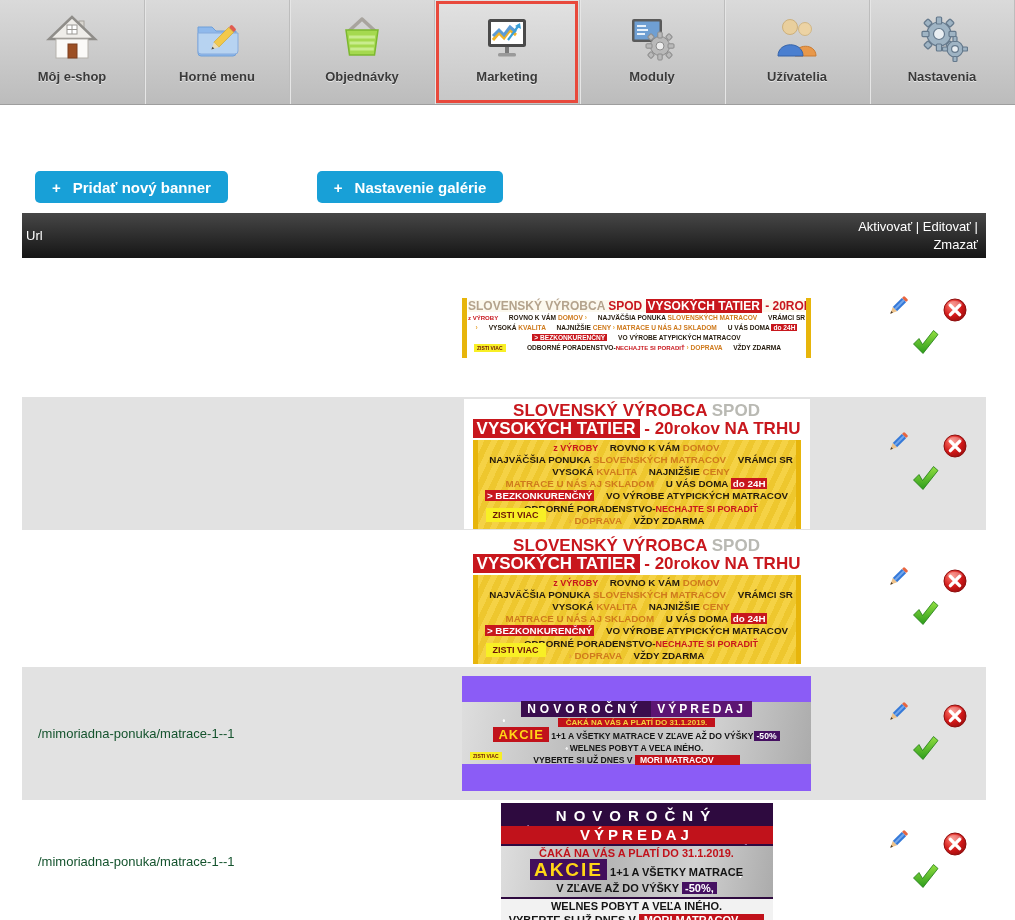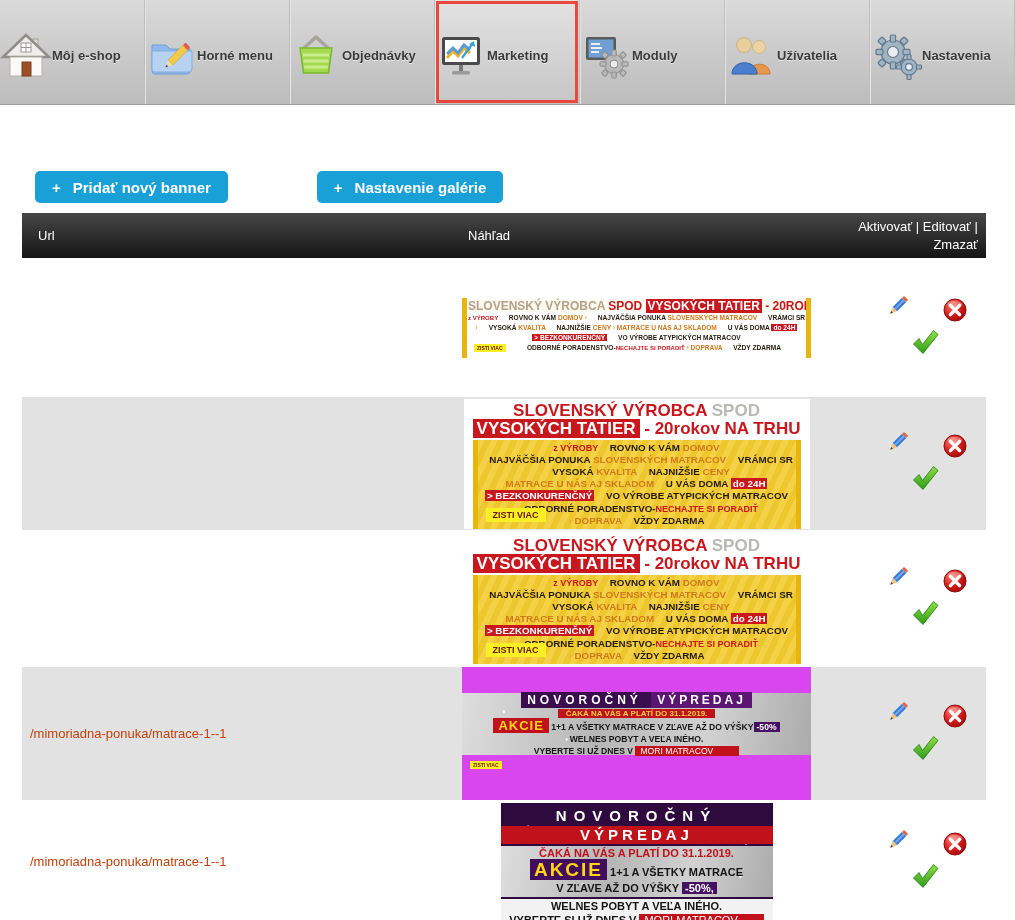--- a/index.html
+++ b/index.html
@@ -2,21 +2,21 @@
 <html><head>
 <meta charset="utf-8">
 <style>
   html,body{margin:0;padding:0;}
   body{width:1015px;height:920px;overflow:hidden;background:#fff;
        font-family:"Liberation Sans",sans-serif;-webkit-font-smoothing:antialiased;}
 
   
   .topnav{display:flex;height:104px;background:linear-gradient(#dadada,#bcbcbc);
           border-bottom:1px solid #9e9e9e;}
-  .nav-item{flex:1;position:relative;display:flex;align-items:center;
+  .nav-item{flex:1;position:relative;display:flex;flex-direction:column;align-items:center;
             padding-top:7px;border-right:1px solid #bdbdbd;box-shadow:inset 1px 0 0 #e6e6e6;
             cursor:pointer;box-sizing:border-box;}
   .nav-item:first-child{box-shadow:none;}
   .nav-item .nav-ico{height:62px;display:flex;align-items:center;justify-content:center;}
   .nav-item .nav-label{font-size:13px;font-weight:bold;color:#3a3a3a;
                        text-shadow:0 1px 0 rgba(255,255,255,.6);}
   .nav-item.active{background:linear-gradient(#e2e2e2,#c6c6c6);text-align:center;}
   .nav-item.active::after{content:"";position:absolute;inset:1px;border:3px solid #e8493c;
                           pointer-events:none;}
 
@@ -25,27 +25,27 @@
   .btn{display:inline-flex;align-items:center;height:32px;padding:0 17px;border:none;
        border-radius:5px;background:#18a0d7;color:#fff;font-family:"Liberation Sans",sans-serif;
        font-size:15px;font-weight:bold;cursor:pointer;}
   .btn .plus{margin-right:12px;font-weight:bold;}
   .btn + .btn{margin-left:89px;}
 
   
   .banner-table{margin:10px 22px 0 22px;width:964px;}
   .thead{display:flex;align-items:center;height:45px;color:#fff;
          background:linear-gradient(#474747,#151515);}
-  .th-url{width:440px;padding-left:16px;font-size:13px;box-sizing:border-box;}
+  .th-url{width:440px;padding-left:4px;font-size:13px;box-sizing:border-box;}
   .th-preview{width:349px;padding-left:6px;font-size:13px;box-sizing:border-box;}
   .th-actions{flex:1;text-align:right;padding-right:8px;font-size:13px;line-height:18px;}
 
   .trow{display:flex;align-items:center;}
   .trow.shade{background:#e2e2e2;}
-  .td-url{width:440px;padding-left:8px;font-size:13px;color:#c2410c;box-sizing:border-box;}
+  .td-url{width:440px;padding-left:16px;font-size:13px;color:#14532d;box-sizing:border-box;}
   .td-preview{width:349px;display:flex;justify-content:center;box-sizing:border-box;}
   .td-actions{flex:1;}
   .r1{min-height:139px;} .r2{min-height:133px;} .r3{min-height:137px;}
   .r4{min-height:133px;} .r5{min-height:123px;}
 
   
   .actions{position:relative;width:100px;height:64px;margin-left:62px;}
   .icon-edit{position:absolute;left:10px;top:0;cursor:pointer;}
   .icon-del{position:absolute;left:70px;top:2px;cursor:pointer;}
   .icon-check{position:absolute;left:38px;top:32px;cursor:pointer;}
@@ -86,31 +86,31 @@
 
   
   .silver{background:
       radial-gradient(circle 2px at 12% 30%,#fff 0 1px,transparent 1.5px),
       radial-gradient(circle 2px at 88% 60%,#fff 0 1px,transparent 1.5px),
       radial-gradient(circle 2px at 72% 20%,#eee 0 1px,transparent 1.5px),
       radial-gradient(circle 2px at 30% 75%,#eee 0 1px,transparent 1.5px),
       linear-gradient(100deg,#dedede,#b6b6b6 40%,#d2d2d2 70%,#ababab);}
 
   
-  .ny-wide{width:350px;height:133px;background:#d946ef;}
+  .ny-wide{width:350px;height:115px;background:#8b5cf6;}
   .nw-body{margin-top:26px;height:62px;padding-top:1px;box-sizing:border-box;}
   .nw-body .bln{line-height:12px;}
   .sg-nw-novo{background:#3a0d4e;color:#fff;font-weight:bold;font-size:12px;letter-spacing:4px;padding:1px 2px 1px 6px;}
   .sg-nw-vyp{background:#5c1573;color:#fff;font-weight:bold;font-size:12px;letter-spacing:3px;padding:1px 6px;}
   .sg-nw-caka{background:#c1121b;color:#f4d23c;font-weight:bold;font-size:8px;padding:0 8px;}
   .sg-nw-akc{background:#c1121b;color:#ffd516;font-weight:bold;font-size:13px;letter-spacing:1px;padding:0 5px;}
   .sg-blkb{color:#141414;font-weight:bold;}
   .nw-body .bln{font-size:8.6px;}
   .sg-pon{background:#451061;color:#fff;font-weight:bold;padding:0 3px;}
-  .sg-rwb{background:#c1121b;color:#fff;font-weight:normal;padding:0 26px 0 5px;text-align:center;}
+  .sg-rwb{background:#c1121b;color:#fff;font-weight:bold;padding:0 26px 0 5px;text-align:center;}
   .ny-wide .bcta{left:8px;bottom:31px;font-size:5px;padding:1px 3px;}
 
   
   .ny-square{width:272px;height:117px;background:
       radial-gradient(circle 2px at 10% 20%,#8b6a9e 0 1px,transparent 1.5px),
       radial-gradient(circle 2px at 90% 35%,#8b6a9e 0 1px,transparent 1.5px),
       #2e0a3f;}
   .ns-top{padding-top:4px;}
   .ln-novo{color:#fff;font-weight:bold;font-size:15px;letter-spacing:7px;line-height:17px;}
   .ln-vyp{background:#c1121b;margin:2px 0 0;color:#fff;font-weight:bold;font-size:15px;
@@ -285,21 +285,20 @@
   <button class="btn">
     <span class="plus">+</span>
     <span>Nastavenie galérie</span>
   </button>
 </div>
 
 <div class="banner-table">
 
   <div class="thead">
     <div class="th-url">Url</div>
-    <div class="th-preview">Náhľad</div>
     <div class="th-actions">
       <div>Aktivovať | Editovať |</div>
       <div>Zmazať</div>
     </div>
   </div>
 
   <div class="trow r1">
     <div class="td-url"></div>
     <div class="td-preview">
       <div class="banner yellow-wide">

